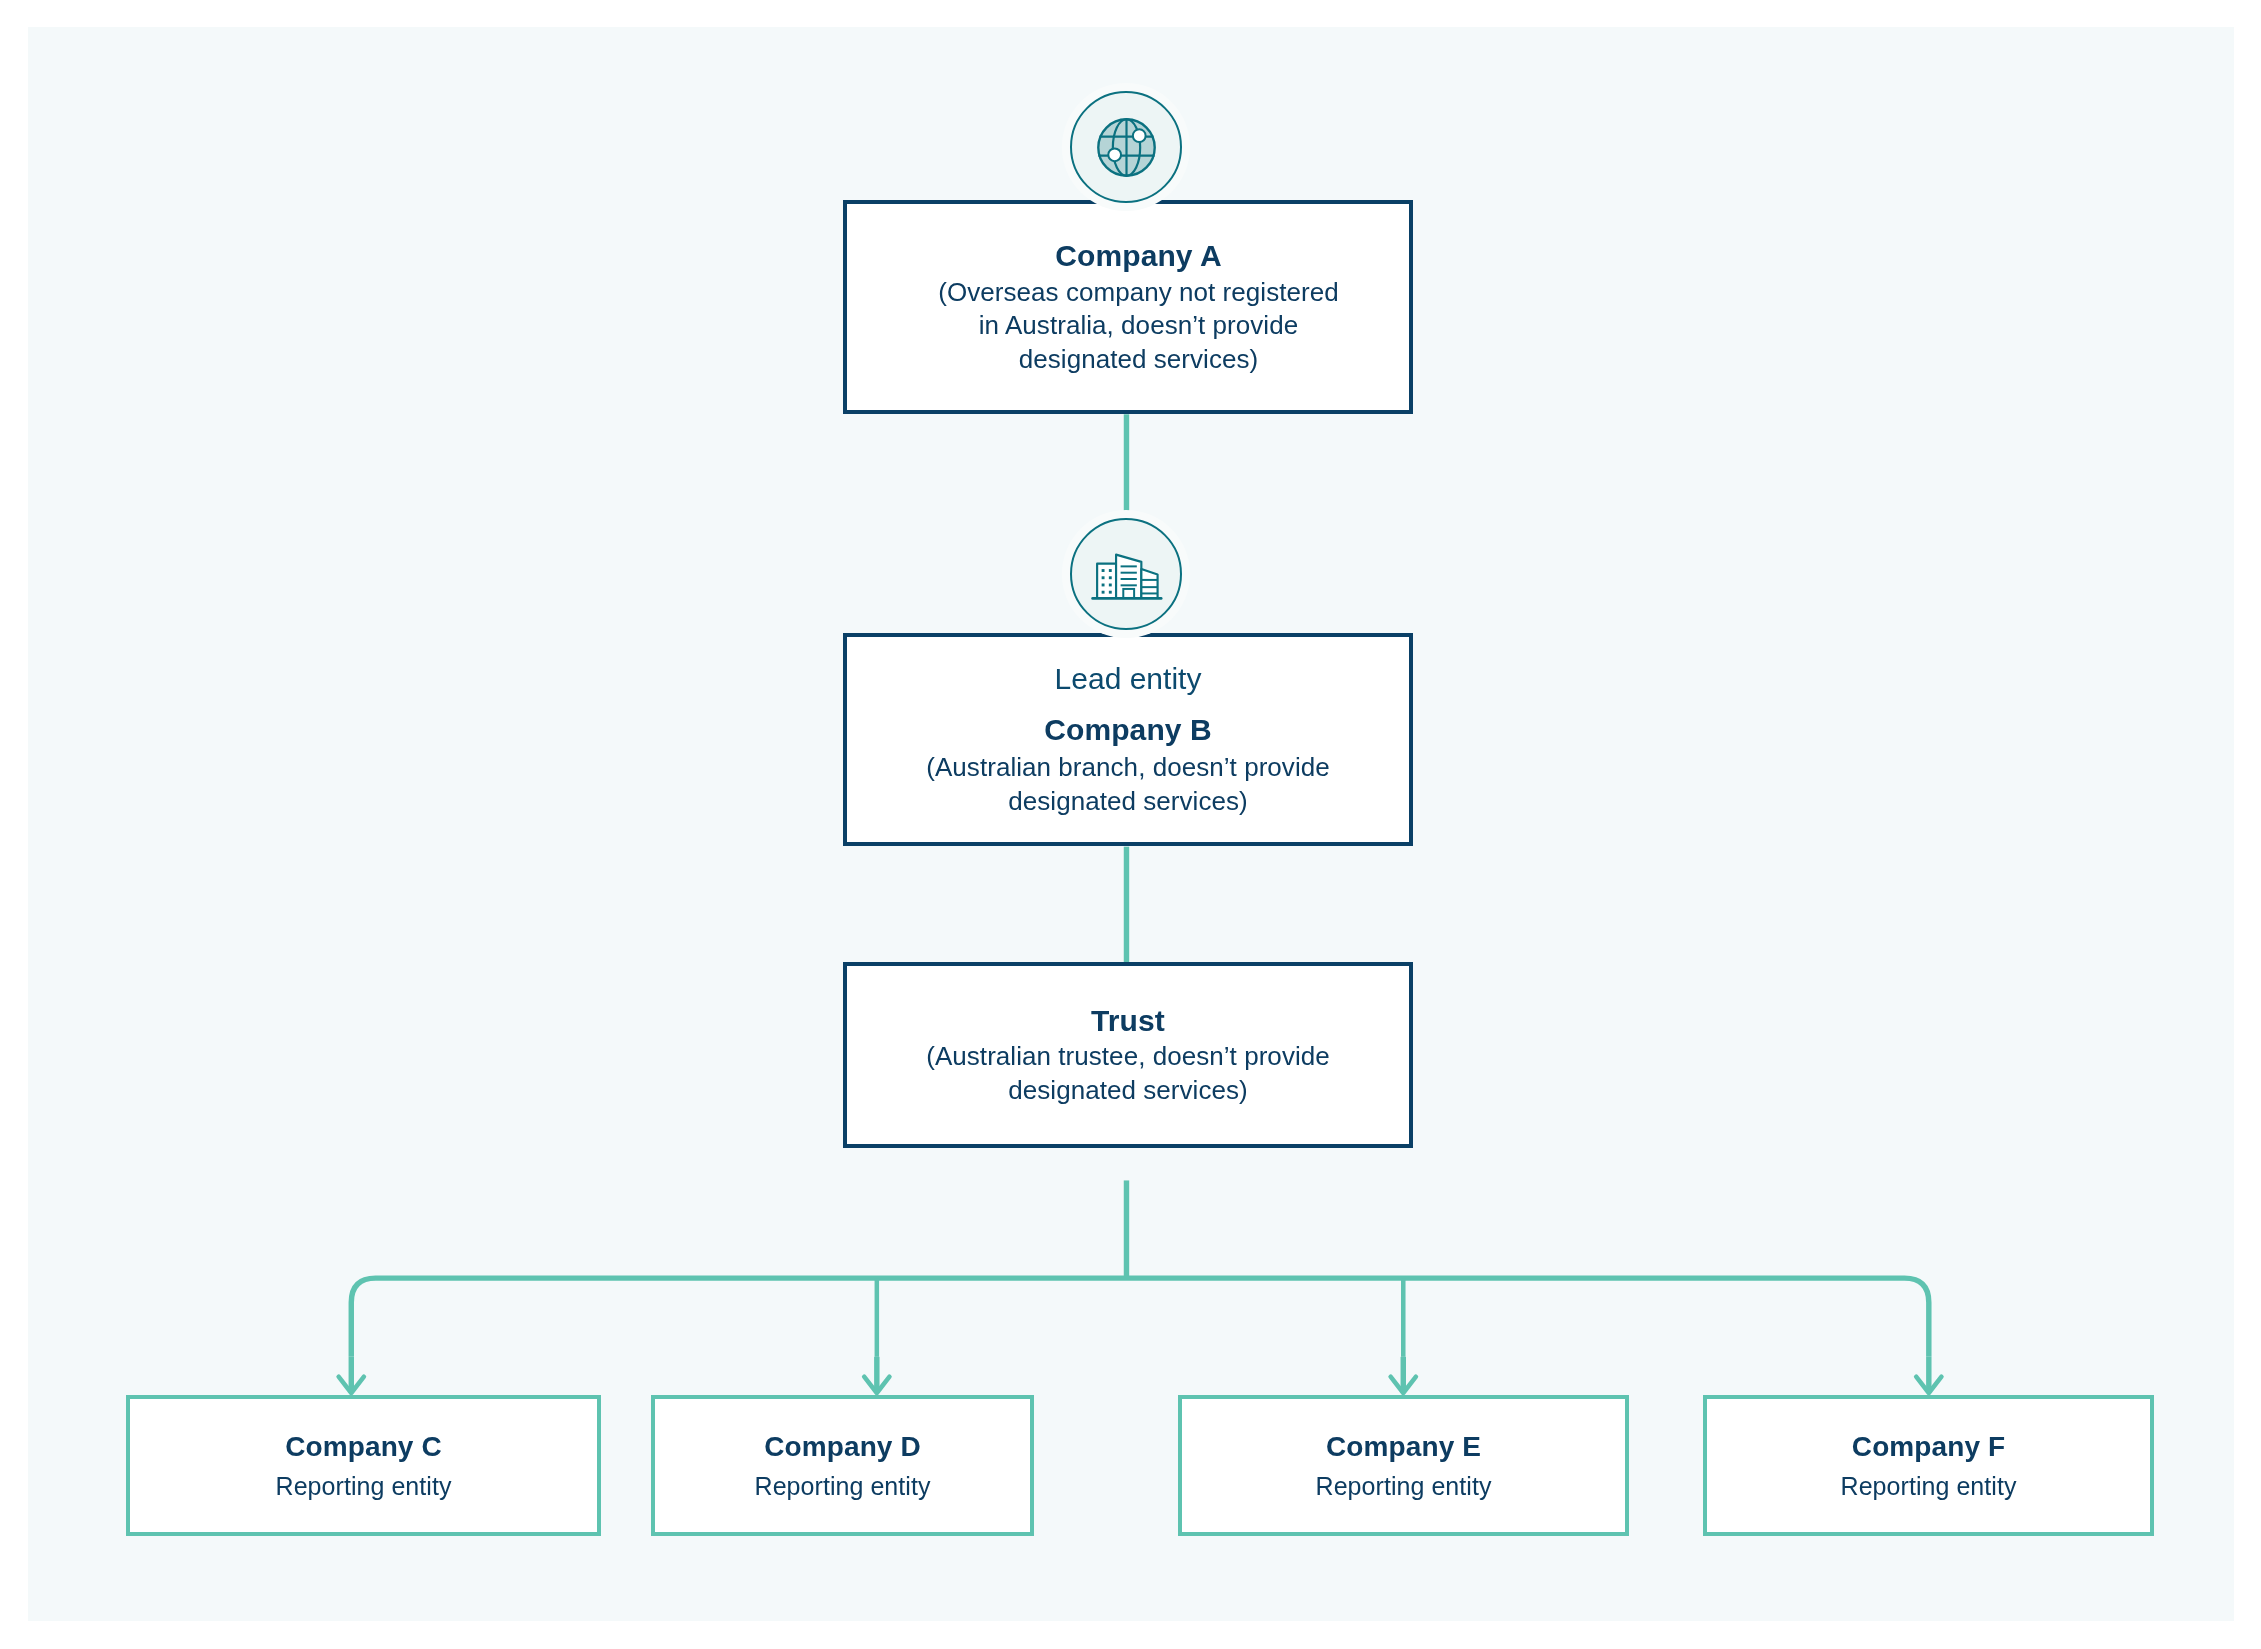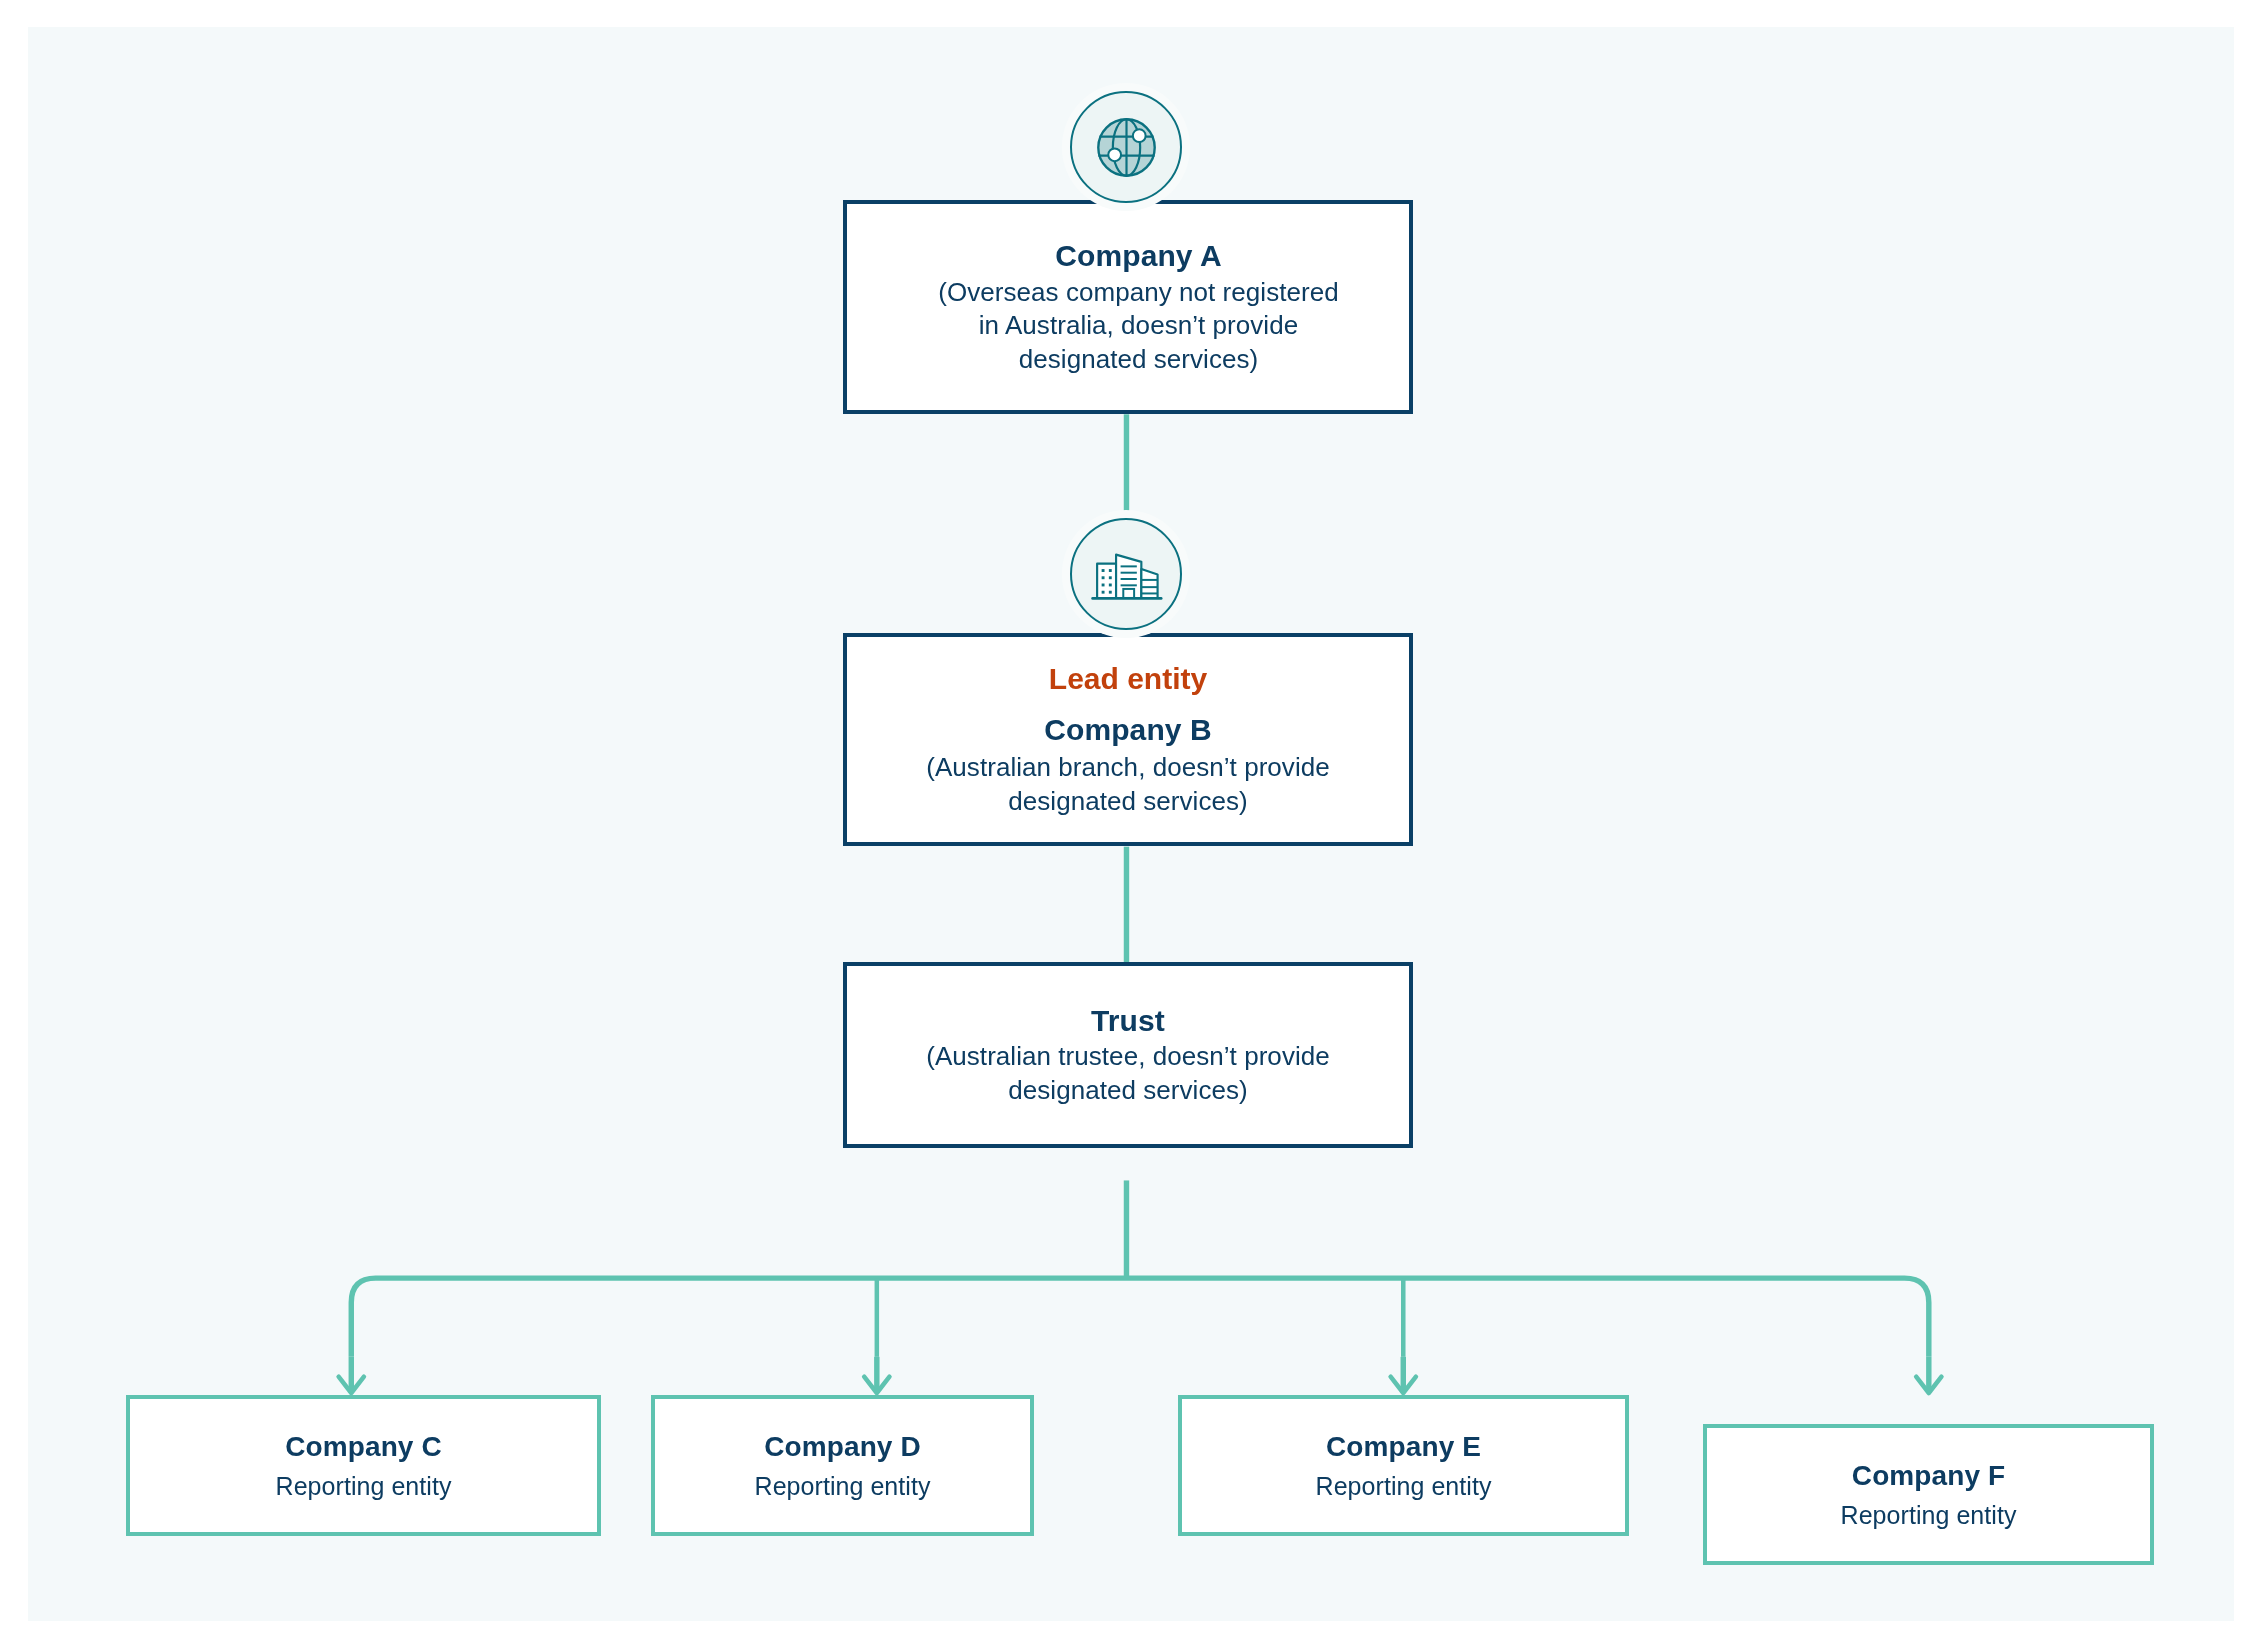--- a/index.html
+++ b/index.html
@@ -65,22 +65,22 @@
   .node-title.small-gap { margin-bottom: 1.8px; }
   .node-subtitle {
     color: #0d3c61;
     font-weight: normal;
     font-size: 26px;
     line-height: 1.30;
     letter-spacing: 0.05px;
     max-width: 507px;
   }
   .node-lead-label {
-    color: #c2410c;
-    font-weight: bold;
+    color: #0c4a6e;
+    font-weight: normal;
     font-size: 30px;
     line-height: 1.28;
     margin-bottom: 12.7px;
   }
   .leaf .node-title { font-size: 28px; margin-bottom: 5.4px; }
   .leaf .node-subtitle { font-size: 25px; }
 
   
   .badge {
     position: absolute;
@@ -214,18 +214,18 @@
   <div class="node leaf" style="left:651px; top:1395px; width:383px; height:141px;">
     <div class="node-title">Company D</div>
     <div class="node-subtitle">Reporting entity</div>
   </div>
 
   <div class="node leaf" style="left:1178px; top:1395px; width:451px; height:141px;">
     <div class="node-title">Company E</div>
     <div class="node-subtitle">Reporting entity</div>
   </div>
 
-  <div class="node leaf" style="left:1703px; top:1395px; width:451px; height:141px;margin-top:29px;">
+  <div class="node leaf" style="left:1703px; top:1395px; width:451px; height:141px;">
     <div class="node-title">Company F</div>
     <div class="node-subtitle">Reporting entity</div>
   </div>
 </div>
 
 
 </body></html>

